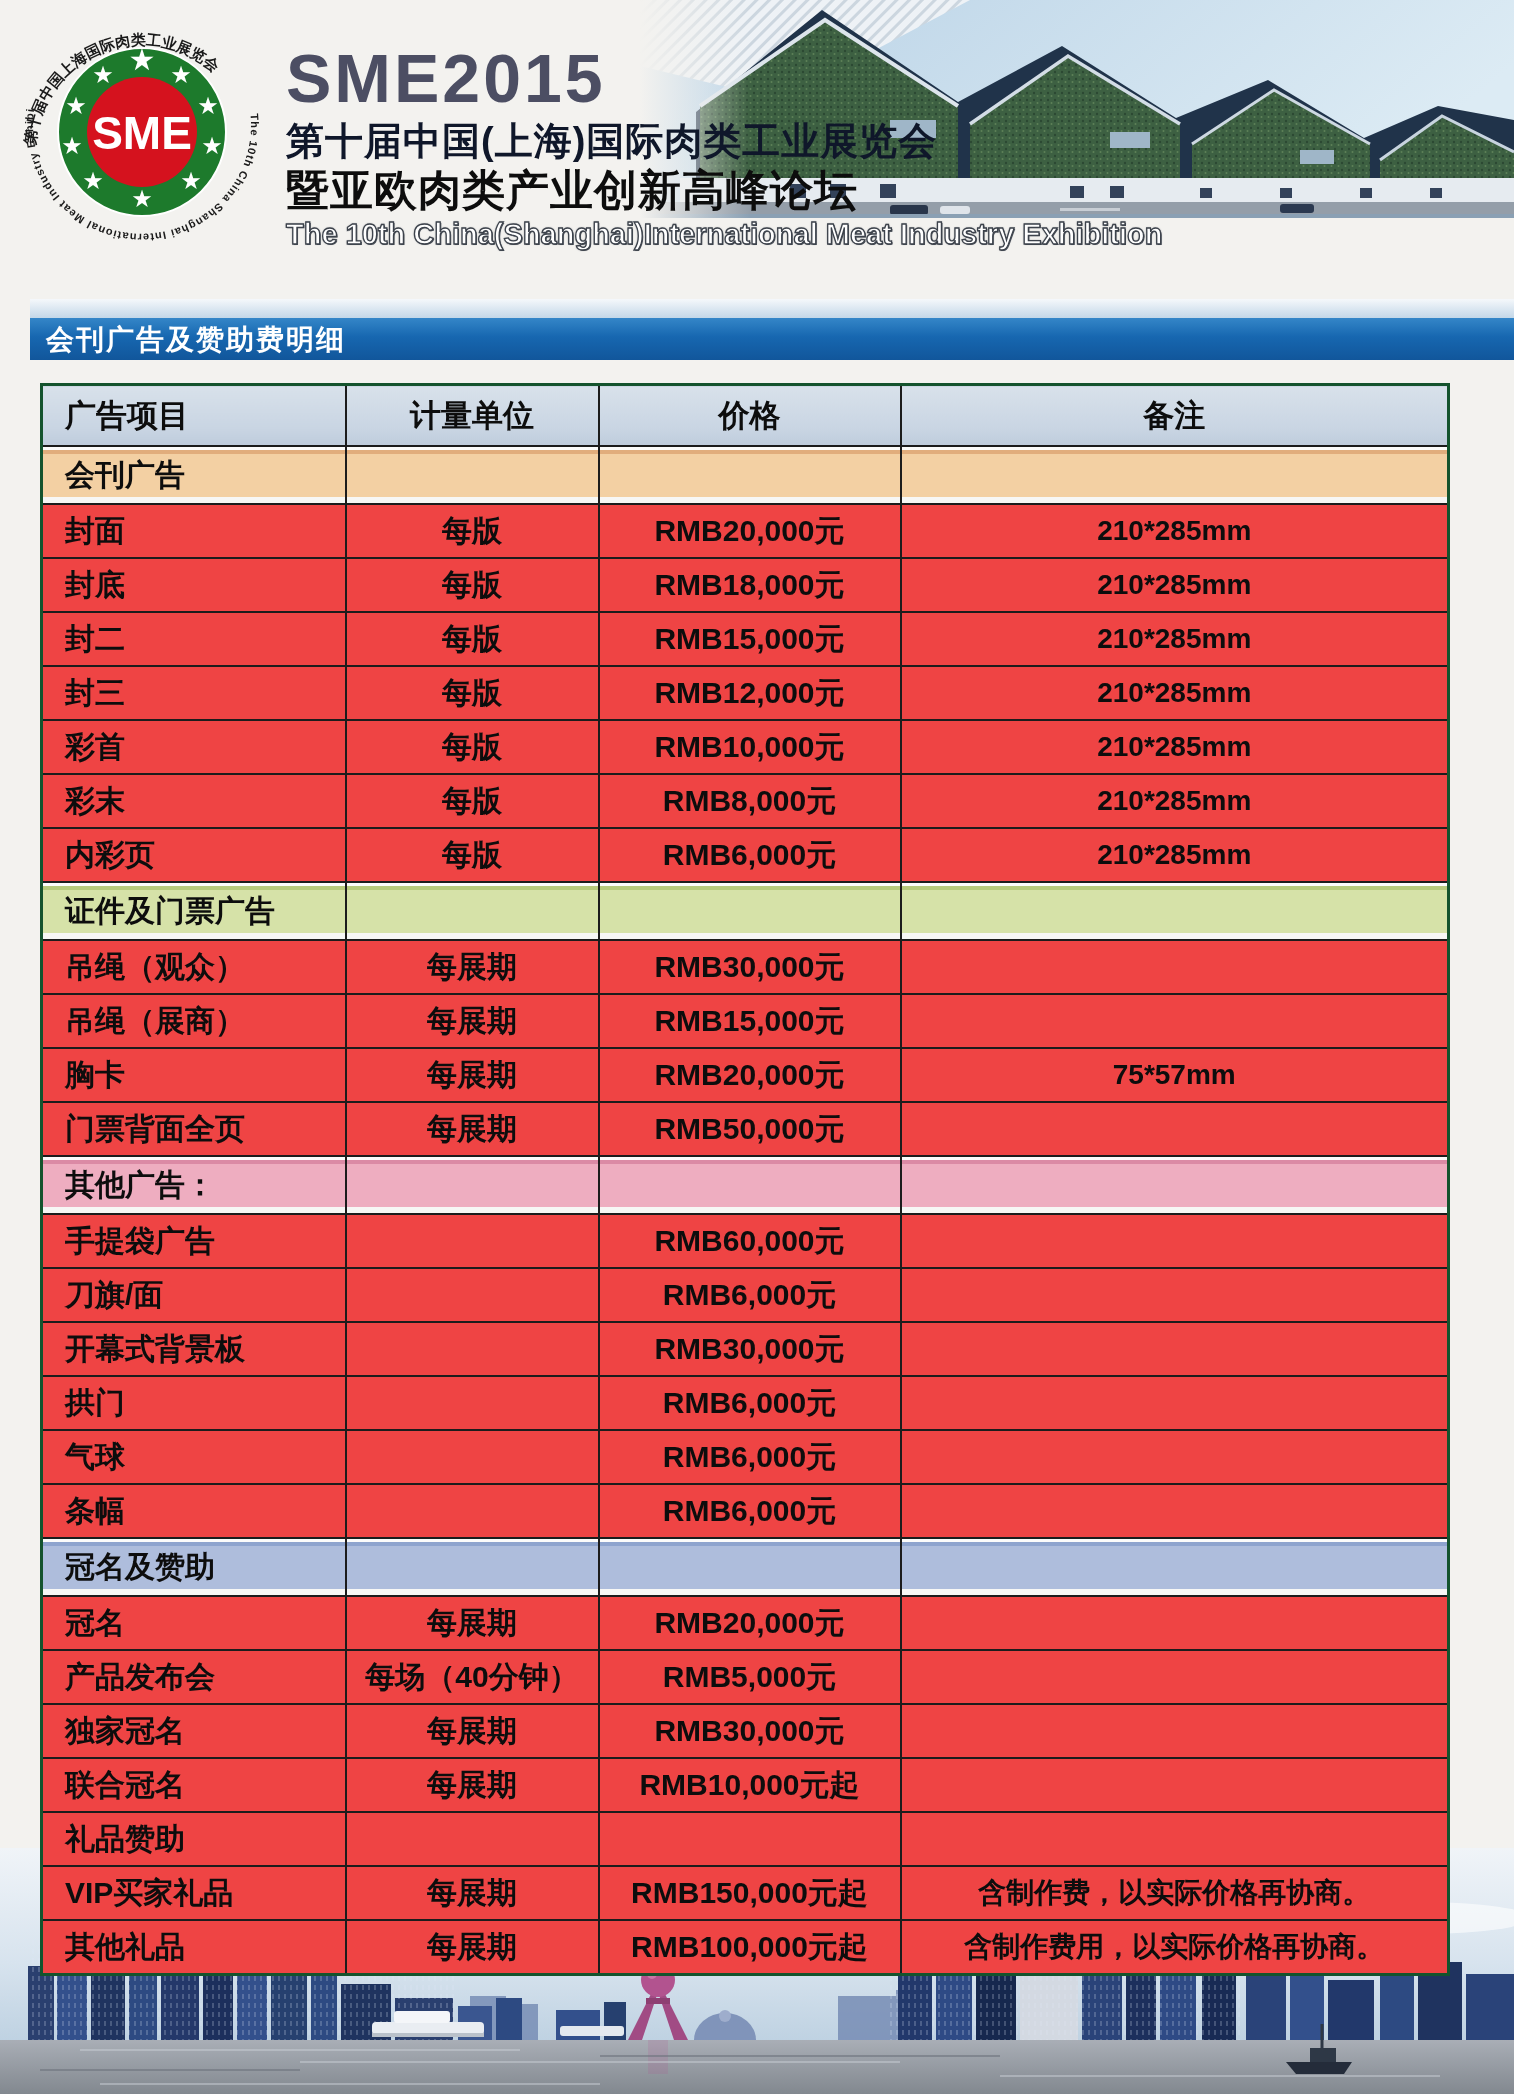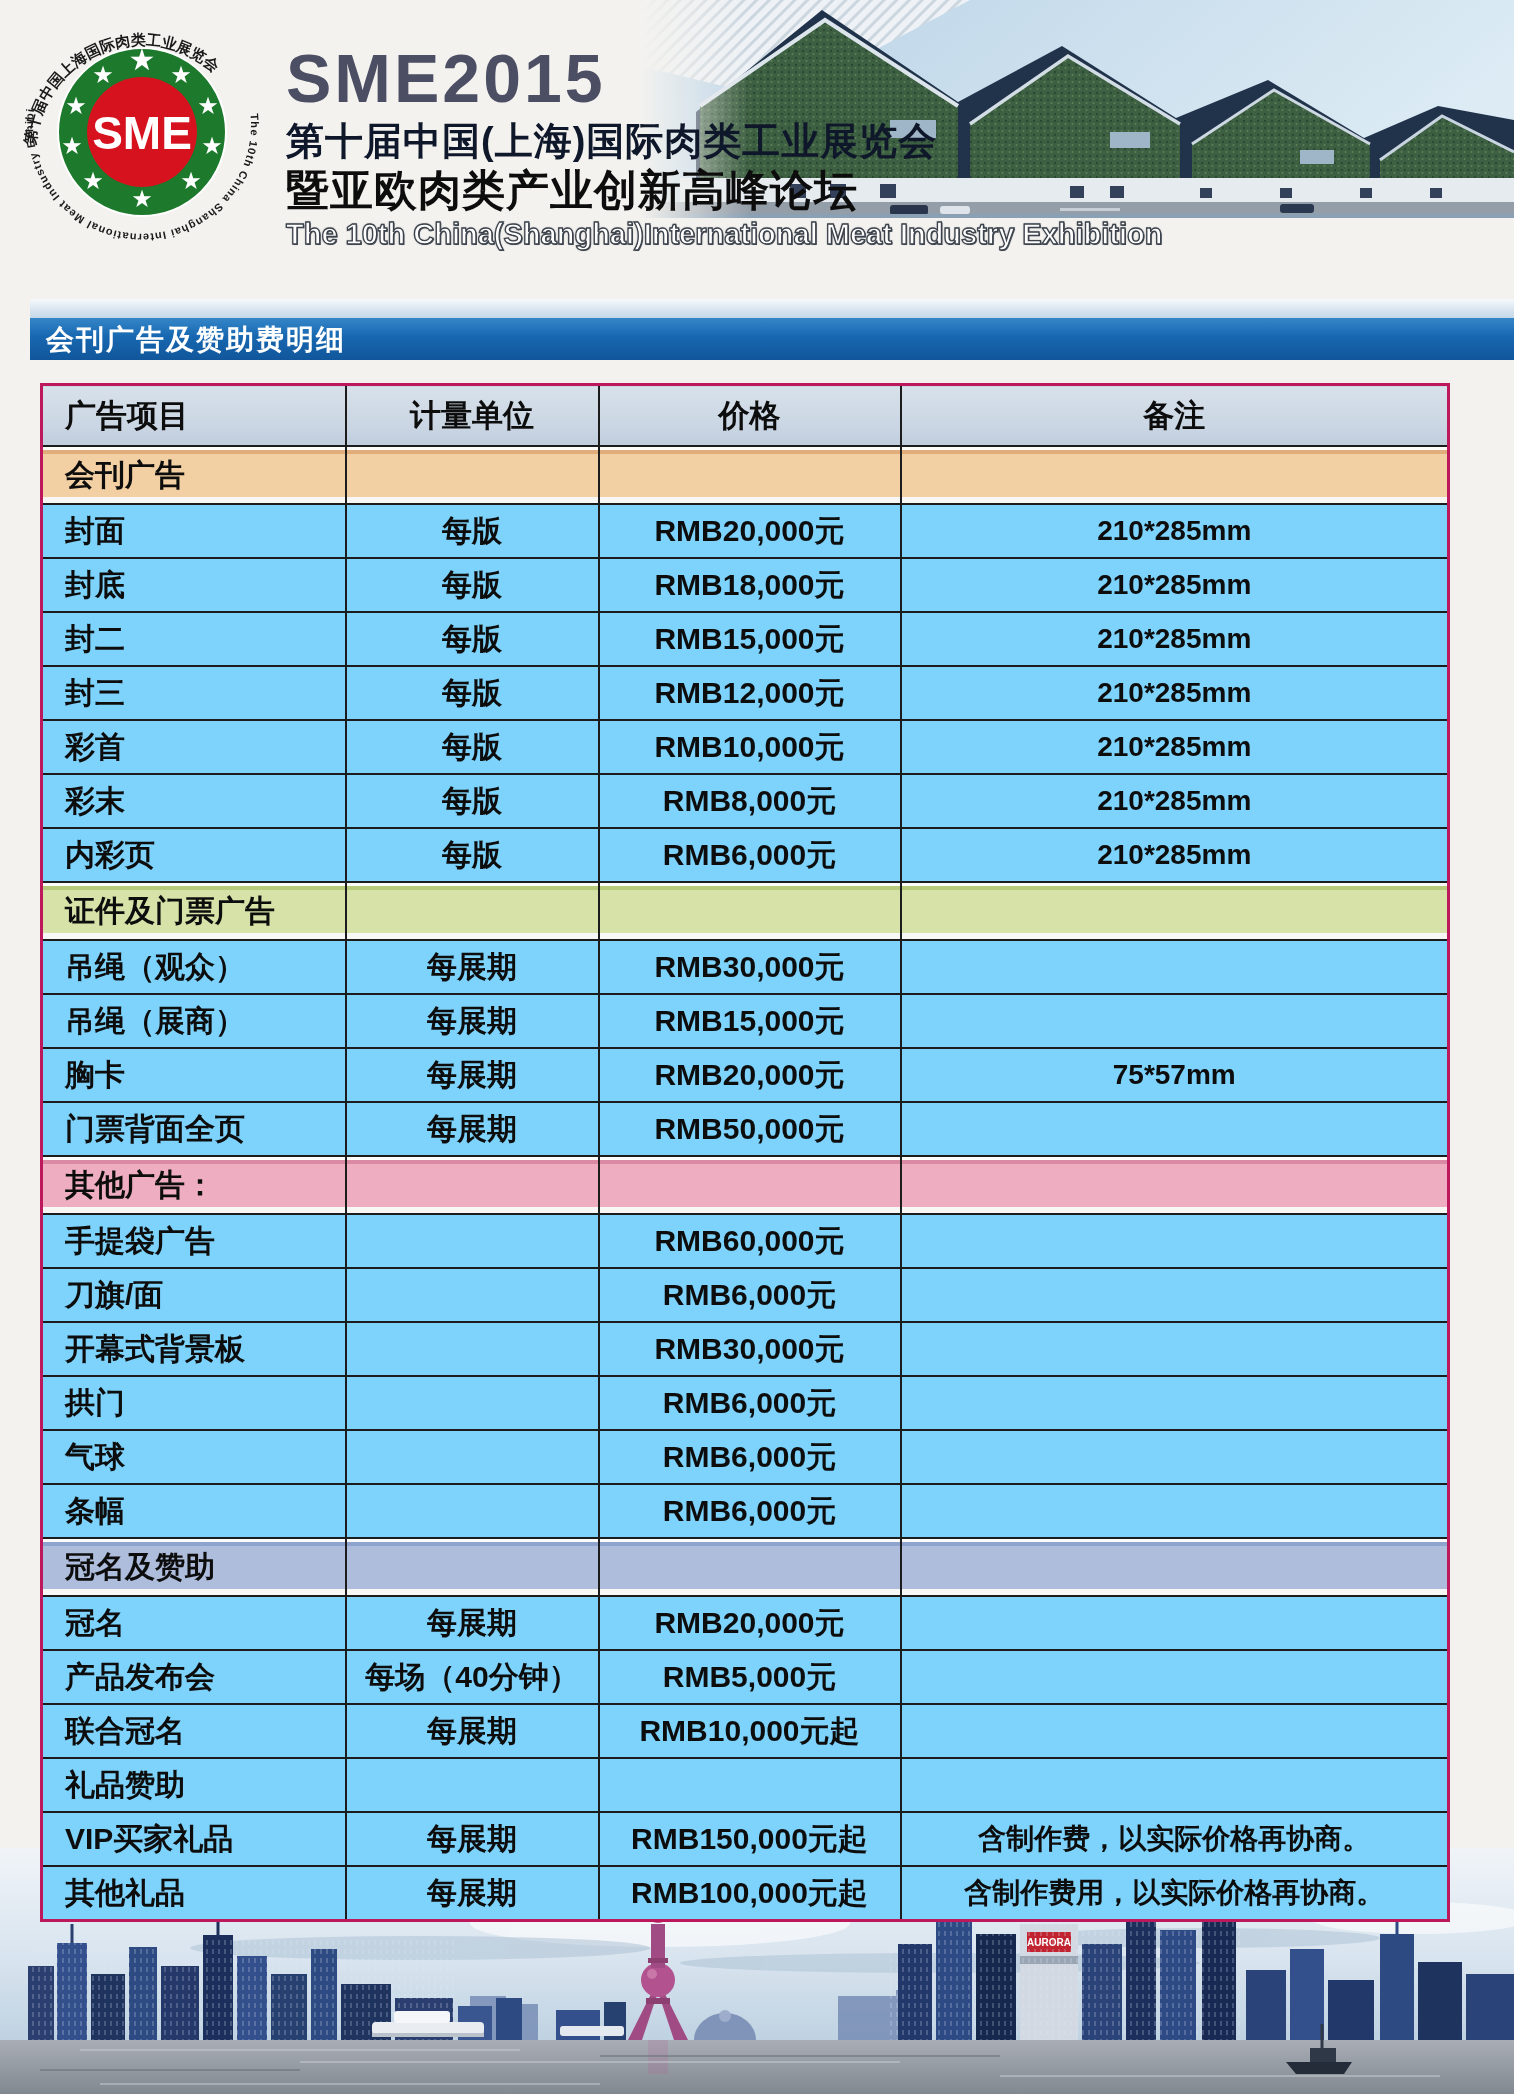--- a/index.html
+++ b/index.html
@@ -19,22 +19,22 @@
   
   .bar-strip   { position:absolute; left:30px; top:299px; right:0; height:19px; z-index:2;
                  background:linear-gradient(to bottom,#f5f8fb,#c3d7e8); }
   .section-bar { position:absolute; left:30px; top:318px; right:0; height:42px; z-index:2;
                  background:linear-gradient(180deg,#3486c8 0%, var(--accent-blue) 45%, #11569b 100%); }
   .section-bar span { display:inline-block; line-height:44px; padding-left:16px; color:#fff;
                  font-size:28px; font-weight:bold; letter-spacing:2px; }
 
   
   .price-table { position:absolute; left:40px; top:383px; width:1407px; z-index:2;
-                 border-collapse:collapse; table-layout:fixed; background:#7dd3fc;
-                 border:3px solid #be185d; }
+                 border-collapse:collapse; table-layout:fixed; background:#ef4444;
+                 border:3px solid #14532d; }
   .price-table th, .price-table td { border:2px solid #1c1c1c; color:#0d0d0d; overflow:hidden; white-space:nowrap; }
   .price-table thead th { height:57px; font-size:31px; font-weight:bold;
                  background:linear-gradient(#d8e1ea, var(--header-row) 70%, #bfccdc); }
   .price-table td { height:50px; font-size:30px; font-weight:bold; text-align:center; }
   .col0 { width:304px; } .col1 { width:253px; } .col2 { width:302px; } .col3 { width:548px; }
   .price-table th.c0, .price-table td.c0 { text-align:left; padding-left:22px; }
   td.remark { font-size:28px; }
   tr.section-row td { height:54px; }
   .sec-cell { background:linear-gradient(to bottom,
                 #fcfcfb 0px 3px,
@@ -299,20 +299,26 @@
           <td class="c2">RMB20,000元</td>
           <td class="c3 remark"></td>
         </tr>
         <tr>
           <td class="c0">产品发布会</td>
           <td class="c1">每场（40分钟）</td>
           <td class="c2">RMB5,000元</td>
           <td class="c3 remark"></td>
         </tr>
         <tr>
+          <td class="c0">独家冠名</td>
+          <td class="c1">每展期</td>
+          <td class="c2">RMB30,000元</td>
+          <td class="c3 remark"></td>
+        </tr>
+        <tr>
           <td class="c0">联合冠名</td>
           <td class="c1">每展期</td>
           <td class="c2">RMB10,000元起</td>
           <td class="c3 remark"></td>
         </tr>
         <tr>
           <td class="c0">礼品赞助</td>
           <td class="c1"></td>
           <td class="c2"></td>
           <td class="c3 remark"></td>

